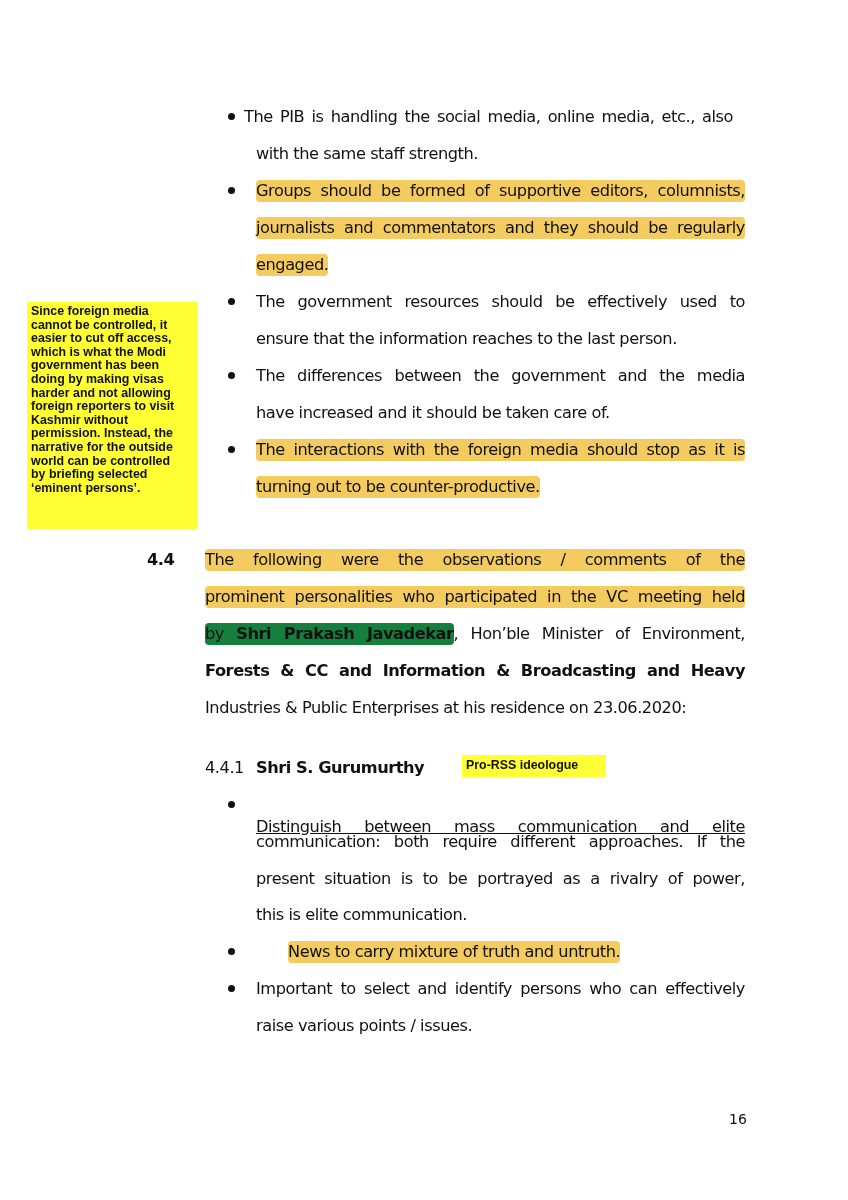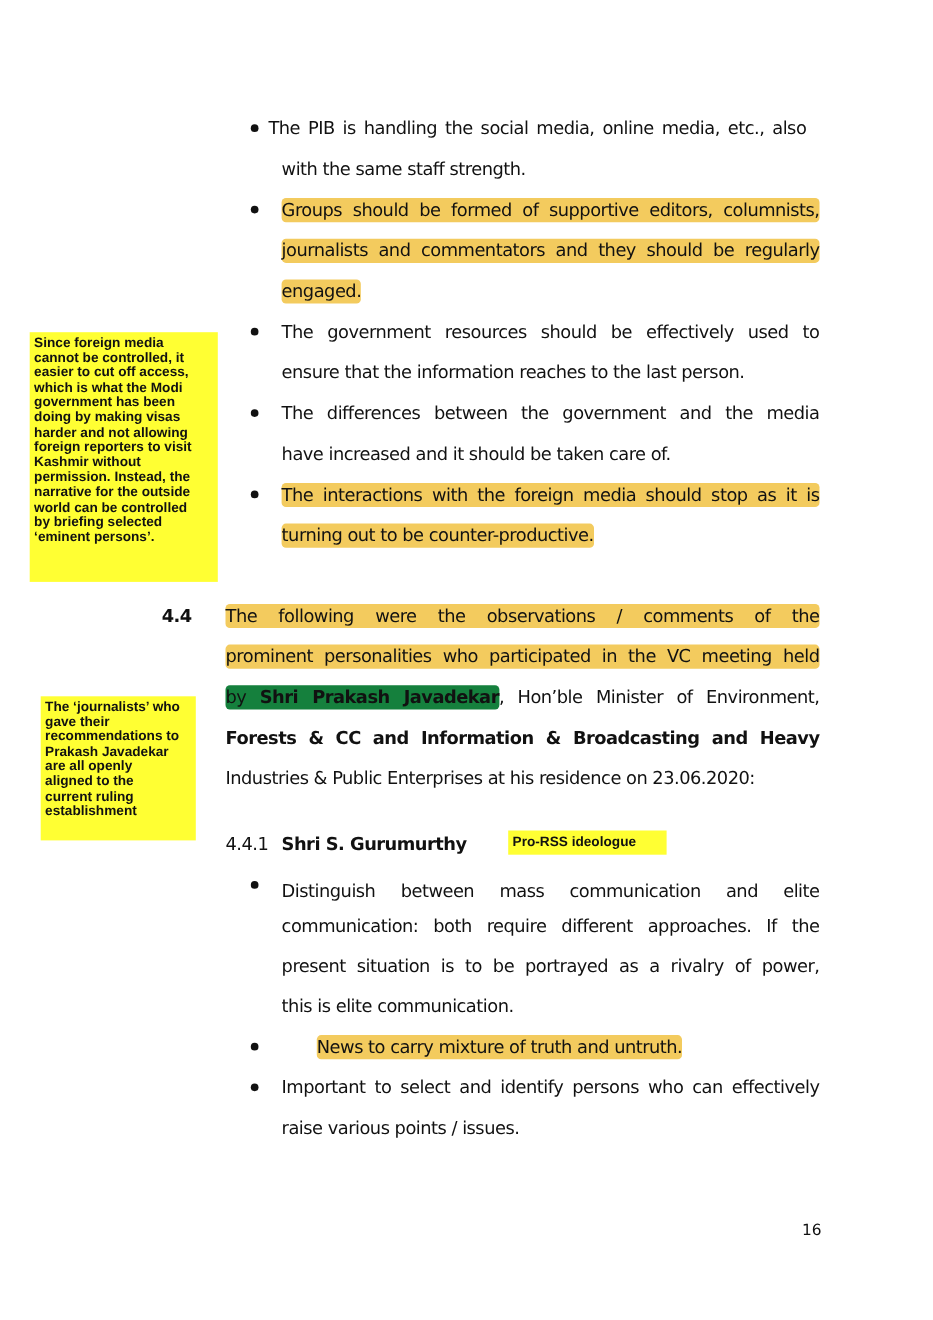--- a/index.html
+++ b/index.html
@@ -60,21 +60,21 @@
     <div class="line just" style="left:205px; top:622px; width:540px;"><span class="hl" style="background: #15803d;"><span>by </span><span class="bold">Shri Prakash Javadekar</span></span><span>, Hon’ble Minister of Environment,</span></div>
     <div class="line just" style="left:205px; top:659px; width:540px;font-weight:bold;">Forests &amp; CC and Information &amp; Broadcasting and Heavy</div>
     <div class="line" style="left:205px; top:696px;">Industries &amp; Public Enterprises at his residence on 23.06.2020:</div>
   </div>
 
   <div class="body-text">
     <div class="line" style="left:205px; top:756px;">4.4.1</div>
     <div class="line bold" style="left:256px; top:756px;">Shri S. Gurumurthy</div>
 
     <div class="bullet" style="left:228px; top:801px;"></div>
-    <div class="line just" style="left:256px; top:798px; width:489px;">Distinguish between mass communication and elite</div>
+    <div class="line just" style="left:256px; top:815px; width:489px;text-decoration:underline;">Distinguish between mass communication and elite</div>
     <div class="line just" style="left:256px; top:830px; width:489px;">communication: both require different approaches. If the</div>
     <div class="line just" style="left:256px; top:867px; width:489px;">present situation is to be portrayed as a rivalry of power,</div>
     <div class="line" style="left:256px; top:903px;">this is elite communication.</div>
 
     <div class="bullet" style="left:228px; top:948px;"></div>
     <div class="line" style="left:256px; top:940px;"><span class="hl" style="background: rgb(243, 203, 94); margin-left: 32px;">News to carry mixture of truth and untruth.</span></div>
 
     <div class="bullet" style="left:228px; top:985px;"></div>
     <div class="line just" style="left:256px; top:977px; width:489px;">Important to select and identify persons who can effectively</div>
     <div class="line" style="left:256px; top:1014px;">raise various points / issues.</div>
@@ -90,30 +90,20 @@
     <span>harder and not allowing</span>
     <span>foreign reporters to visit</span>
     <span>Kashmir without</span>
     <span>permission. Instead, the</span>
     <span>narrative for the outside</span>
     <span>world can be controlled</span>
     <span>by briefing selected</span>
     <span>‘eminent persons’.</span>
   </div>
 
-  <div class="note" style="left: 37px; top: 633px; width: 141px; height: 131px; background: rgb(255, 255, 51);">
-    <span>The ‘journalists’ who</span>
-    <span>gave their</span>
-    <span>recommendations to</span>
-    <span>Prakash Javadekar</span>
-    <span>are all openly</span>
-    <span>aligned to the</span>
-    <span>current ruling</span>
-    <span>establishment</span>
-  </div>
 
 
   <div class="note" style="left: 462px; top: 755px; width: 144px; height: 22px; padding-top: 4px; background: rgb(255, 255, 51);">
     <span>Pro-RSS ideologue</span>
   </div>
 
   <div class="page-num">16</div>
 </div>
 
 </body></html>

